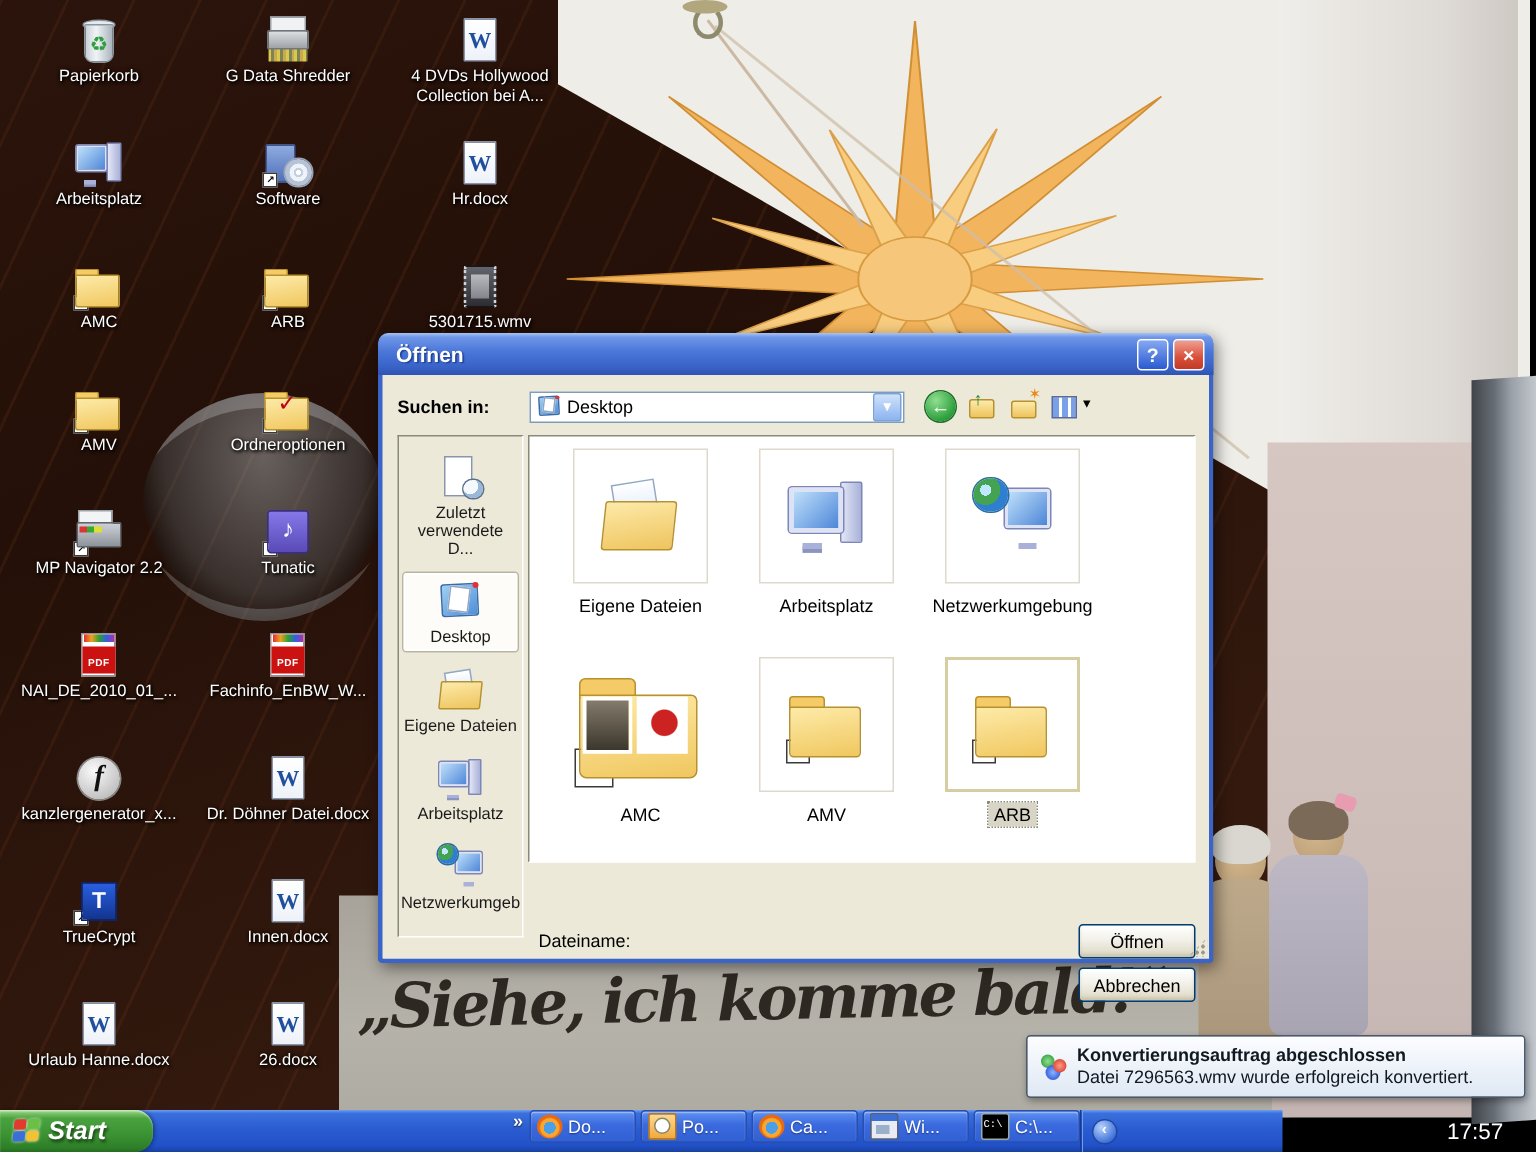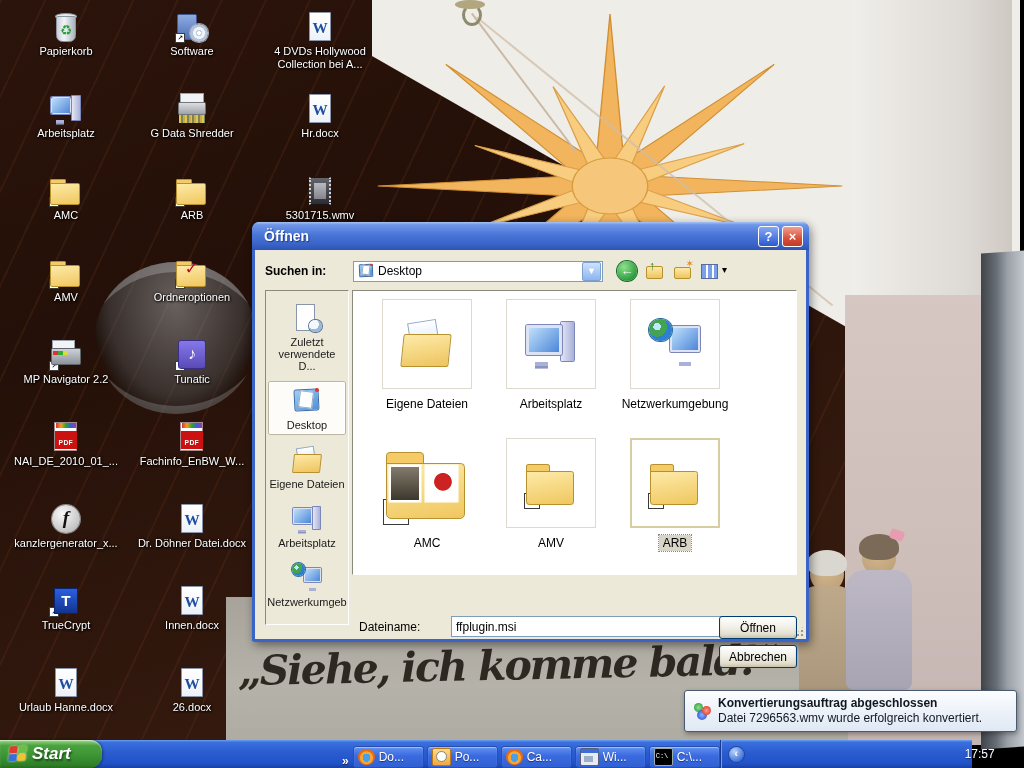--- a/index.html
+++ b/index.html
@@ -226,23 +226,23 @@
   .notify{position:absolute;left:684px;top:690px;width:333px;height:42px;
     background:linear-gradient(#fcfdff,#dfe8f4);border:1px solid #4a5a6e;border-radius:3px;
     box-shadow:1px 2px 5px rgba(0,0,0,.35);display:flex;align-items:center;padding:0 8px;box-sizing:border-box;}
   .notify .nicon{width:18px;height:18px;position:relative;margin-right:7px;flex:none;}
   .notify .nicon::before{content:"";position:absolute;left:1px;top:1px;width:9px;height:9px;border-radius:50%;background:radial-gradient(#8fe08f,#1f8f2f);}
   .notify .nicon::after{content:"";position:absolute;right:0;top:4px;width:9px;height:9px;border-radius:50%;background:radial-gradient(#ff9a8a,#cc2a1a);}
   .notify .nicon i{position:absolute;left:4px;bottom:0;width:10px;height:10px;border-radius:50%;background:radial-gradient(#8ab4ff,#1a3fd0);}
   .notify .ntxt{font-size:12px;line-height:15px;color:#101820;}
   .notify .ntitle{font-weight:bold;}
   
-  .taskbar{position:absolute;left:0;bottom:0;width:972px;height:28px;
+  .taskbar{position:absolute;left:0;bottom:0;width:855px;height:28px;
     background:linear-gradient(180deg,#6f9ff0 0%,#3a70dd 8%,#2a5cd0 45%,#2151c8 85%,#17409f 100%);
-    display:flex;align-items:flex-end;}
+    display:flex;align-items:flex-start;}
   .startbtn{height:28px;width:102px;flex:none;border-radius:0 12px 12px 0;
     background:linear-gradient(180deg,#9ed88a 0%,#4aa33f 20%,#3c9434 55%,#2e7f28 90%,#256b20 100%);
     box-shadow:1px 0 3px rgba(0,0,0,.4), inset 0 1px 1px rgba(255,255,255,.5);
     display:flex;align-items:center;padding-left:9px;box-sizing:border-box;gap:5px;}
   .flag{width:18px;height:16px;display:grid;grid-template-columns:8px 8px;grid-template-rows:7px 7px;gap:1px;
     transform:skewX(-8deg) rotate(-2deg);filter:drop-shadow(0 0 1px rgba(255,255,255,.8));}
   .flag span{border-radius:1.5px;}
   .flag .f1{background:#e23a2e;} .flag .f2{background:#6cbf45;} .flag .f3{background:#3a6fd8;} .flag .f4{background:#f2c233;}
   .startbtn .stext{color:#fff;font-weight:bold;font-style:italic;font-size:17px;text-shadow:1px 2px 2px rgba(0,0,0,.5);}
   .quicklaunch{display:flex;align-items:center;gap:6px;padding:0 6px 0 10px;flex:none;}
@@ -259,21 +259,21 @@
   .taskbtn{width:71px;height:22px;border-radius:3px;border:1px solid #2a4eb0;
     background:linear-gradient(#5f92f2,#3a6adf 45%,#3160d2);box-shadow:inset 0 1px 1px rgba(255,255,255,.45);
     display:flex;align-items:center;gap:4px;padding:0 4px;box-sizing:border-box;}
   .taskbtn .tb-label{color:#fff;font-size:12px;white-space:nowrap;overflow:hidden;text-shadow:0 1px 1px rgba(0,0,30,.5);}
   .tray{flex:none;display:flex;align-items:center;height:28px;padding:0 10px 0 8px;gap:3px;
     border-left:1px solid #1a3a90;box-shadow:inset 1px 0 0 #6f9ef0;}
   .tray-chevron{width:15px;height:15px;border-radius:50%;flex:none;margin-right:2px;
     background:radial-gradient(circle at 35% 30%,#b8d2fa,#3a6fd8 75%);box-shadow:0 0 0 1px #24459a;
     color:#fff;font-size:10px;font-weight:bold;text-align:center;line-height:14px;}
   .ti{width:17px;height:16px;position:relative;display:inline-block;flex:none;}
-  .clock{color:#fff;font-size:12px;margin-left:6px;text-shadow:0 1px 1px rgba(0,0,40,.5);}
+  .clock{color:#fff;font-size:15px;margin-left:6px;text-shadow:0 1px 1px rgba(0,0,40,.5);}
 </style>
 </head>
 <body>
 
 <div id="screen">
 
   <div class="bg-wood"></div>
   <div class="bg-ceiling"></div>
   <div class="bg-beam"></div>
   <div class="bg-pinkwall"></div>
@@ -397,33 +397,33 @@
             <i class="b1"></i>
           </span>
         </div>
       <div class="dlabel">Urlaub Hanne.docx</div>
     </div>
     </div>
   <div class="icon-col" id="col2">
 
   <div class="dicon">
       <div class="icwrap">
+          <span class="ic ic-shred">
+            <i class="b1"></i>
+          </span>
+        </div>
+      <div class="dlabel">G Data Shredder</div>
+    </div>
+      <div class="dicon">
+      <div class="icwrap">
           <span class="ic ic-soft ic-sc">
             <i class="b2"></i>
           </span>
         </div>
       <div class="dlabel">Software</div>
-    </div>
-      <div class="dicon">
-      <div class="icwrap">
-          <span class="ic ic-shred">
-            <i class="b1"></i>
-          </span>
-        </div>
-      <div class="dlabel">G Data Shredder</div>
     </div>
       <div class="dicon">
       <div class="icwrap">
           <span class="ic ic-folder ic-sc">
             <i class="b2"></i>
           </span>
         </div>
       <div class="dlabel">ARB</div>
     </div>
       <div class="dicon">
@@ -606,24 +606,20 @@
           <span class="ic ic-folder ic-sc">
               <i class="b2"></i>
             </span>
         </div>
         <div class="flabel">ARB</div>
       </div>
       </div>
     <div class="dlg-bottom">
       <div class="fieldrow">
         <span class="lbl">Dateiname:</span>
-        <div class="combo">
-          <span class="val">ffplugin.msi</span>
-          <span class="combo-btn">▼</span>
-        </div>
       </div>
       <div class="btncol">
         <div class="xpbtn">Öffnen</div>
         <div class="xpbtn">Abbrechen</div>
       </div>
     </div>
     <div class="grip"></div>
   </div>
 
   <div class="notify">

